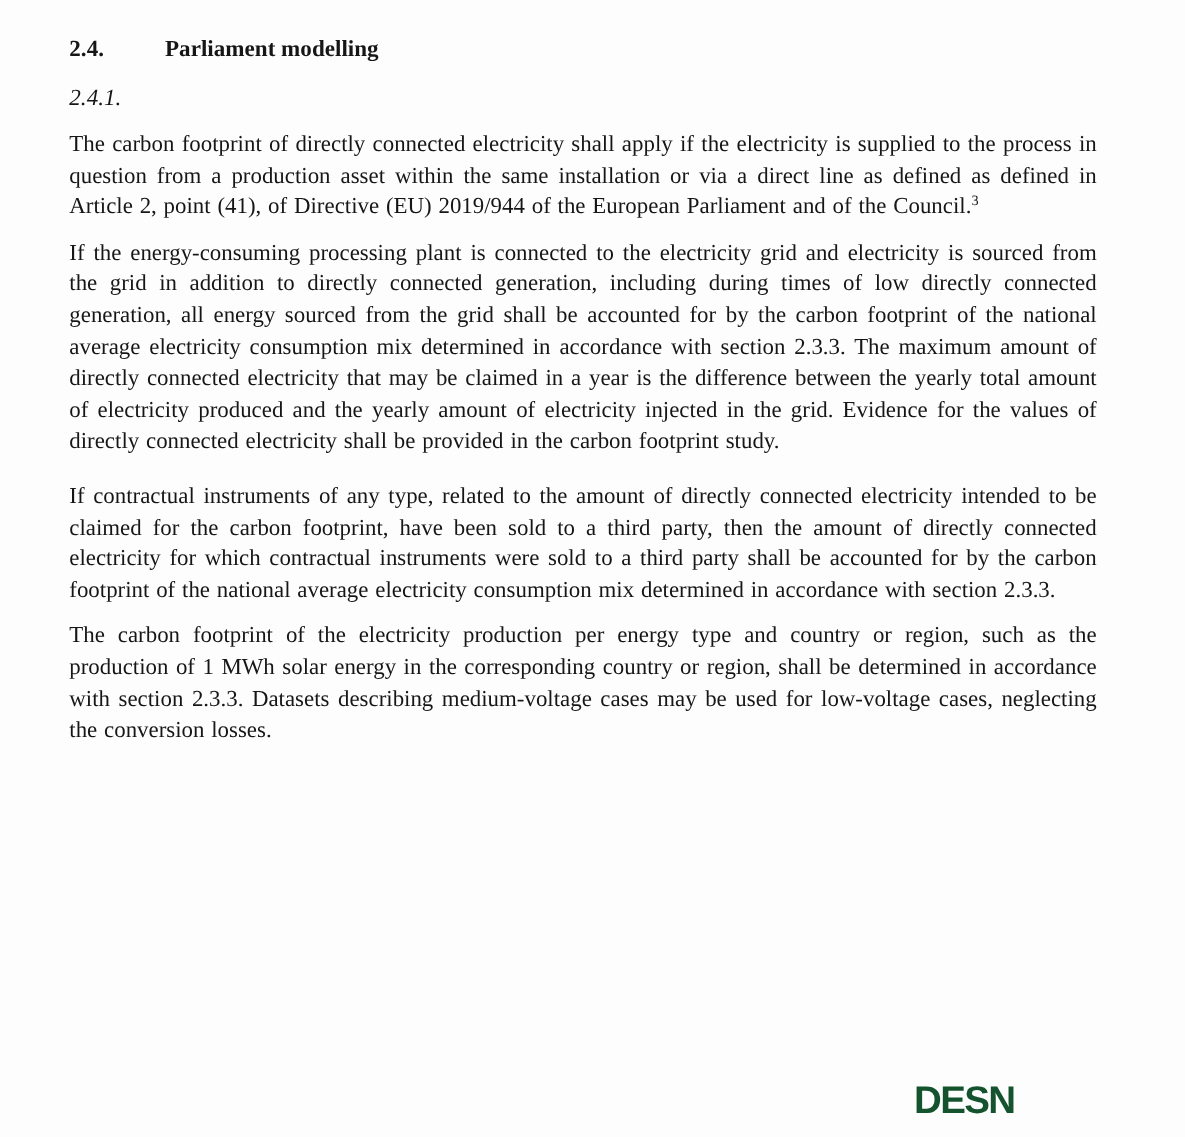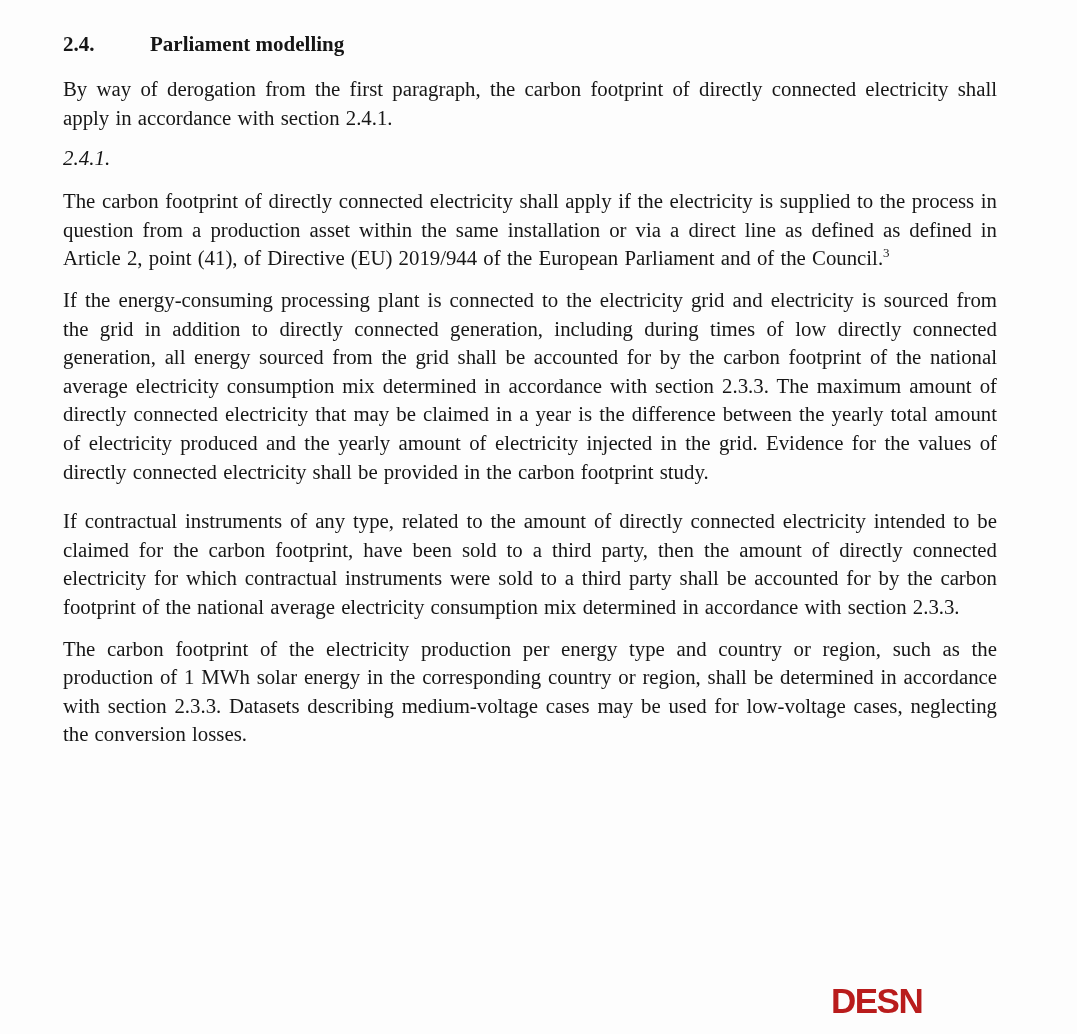--- a/index.html
+++ b/index.html
@@ -58,21 +58,21 @@
     line-height: 0;
     vertical-align: super;
   }
   .watermark {
     position: absolute;
     left: 831px;
     top: 981px;
     display: flex;
     align-items: center;
     gap: 7px;
-    color: #b91c1c;
+    color: #14532d;
     font-family: "Liberation Sans", sans-serif;
     font-weight: bold;
     white-space: nowrap;
   }
   .wm-latin {
     font-size: 35px;
     letter-spacing: -1.5px;
   }
   .wm-cn {
     font-size: 30px;
@@ -83,21 +83,20 @@
 <body>
 
 <div class="page-content">
 
   <h1 class="section-heading">
     <span class="sec-num">2.4.</span>
     <span class="sec-title">Parliament modelling</span>
   </h1>
 
 
-  <p class="para">By way of derogation from the first paragraph, the carbon footprint of directly connected electricity shall apply in accordance with section 2.4.1.</p>
 
   <h2 class="subsection-heading">
     <span class="sec-num">2.4.1.</span>
   </h2>
 
   <p class="para"><span>The carbon footprint of directly connected electricity shall apply if the electricity is supplied to the process in question from a production asset within the same installation or via a direct line as defined as defined in Article 2, point (41), of Directive (EU) 2019/944 of the European Parliament and of the Council.</span><sup class="footnote-ref">3</sup></p>
 
   <p class="para gap-after-large">If the energy-consuming processing plant is connected to the electricity grid and electricity is sourced from the grid in addition to directly connected generation, including during times of low directly connected generation, all energy sourced from the grid shall be accounted for by the carbon footprint of the national average electricity consumption mix determined in accordance with section 2.3.3. The maximum amount of directly connected electricity that may be claimed in a year is the difference between the yearly total amount of electricity produced and the yearly amount of electricity injected in the grid. Evidence for the values of directly connected electricity shall be provided in the carbon footprint study.</p>
 
   <p class="para">If contractual instruments of any type, related to the amount of directly connected electricity intended to be claimed for the carbon footprint, have been sold to a third party, then the amount of directly connected electricity for which contractual instruments were sold to a third party shall be accounted for by the carbon footprint of the national average electricity consumption mix determined in accordance with section 2.3.3.</p>

